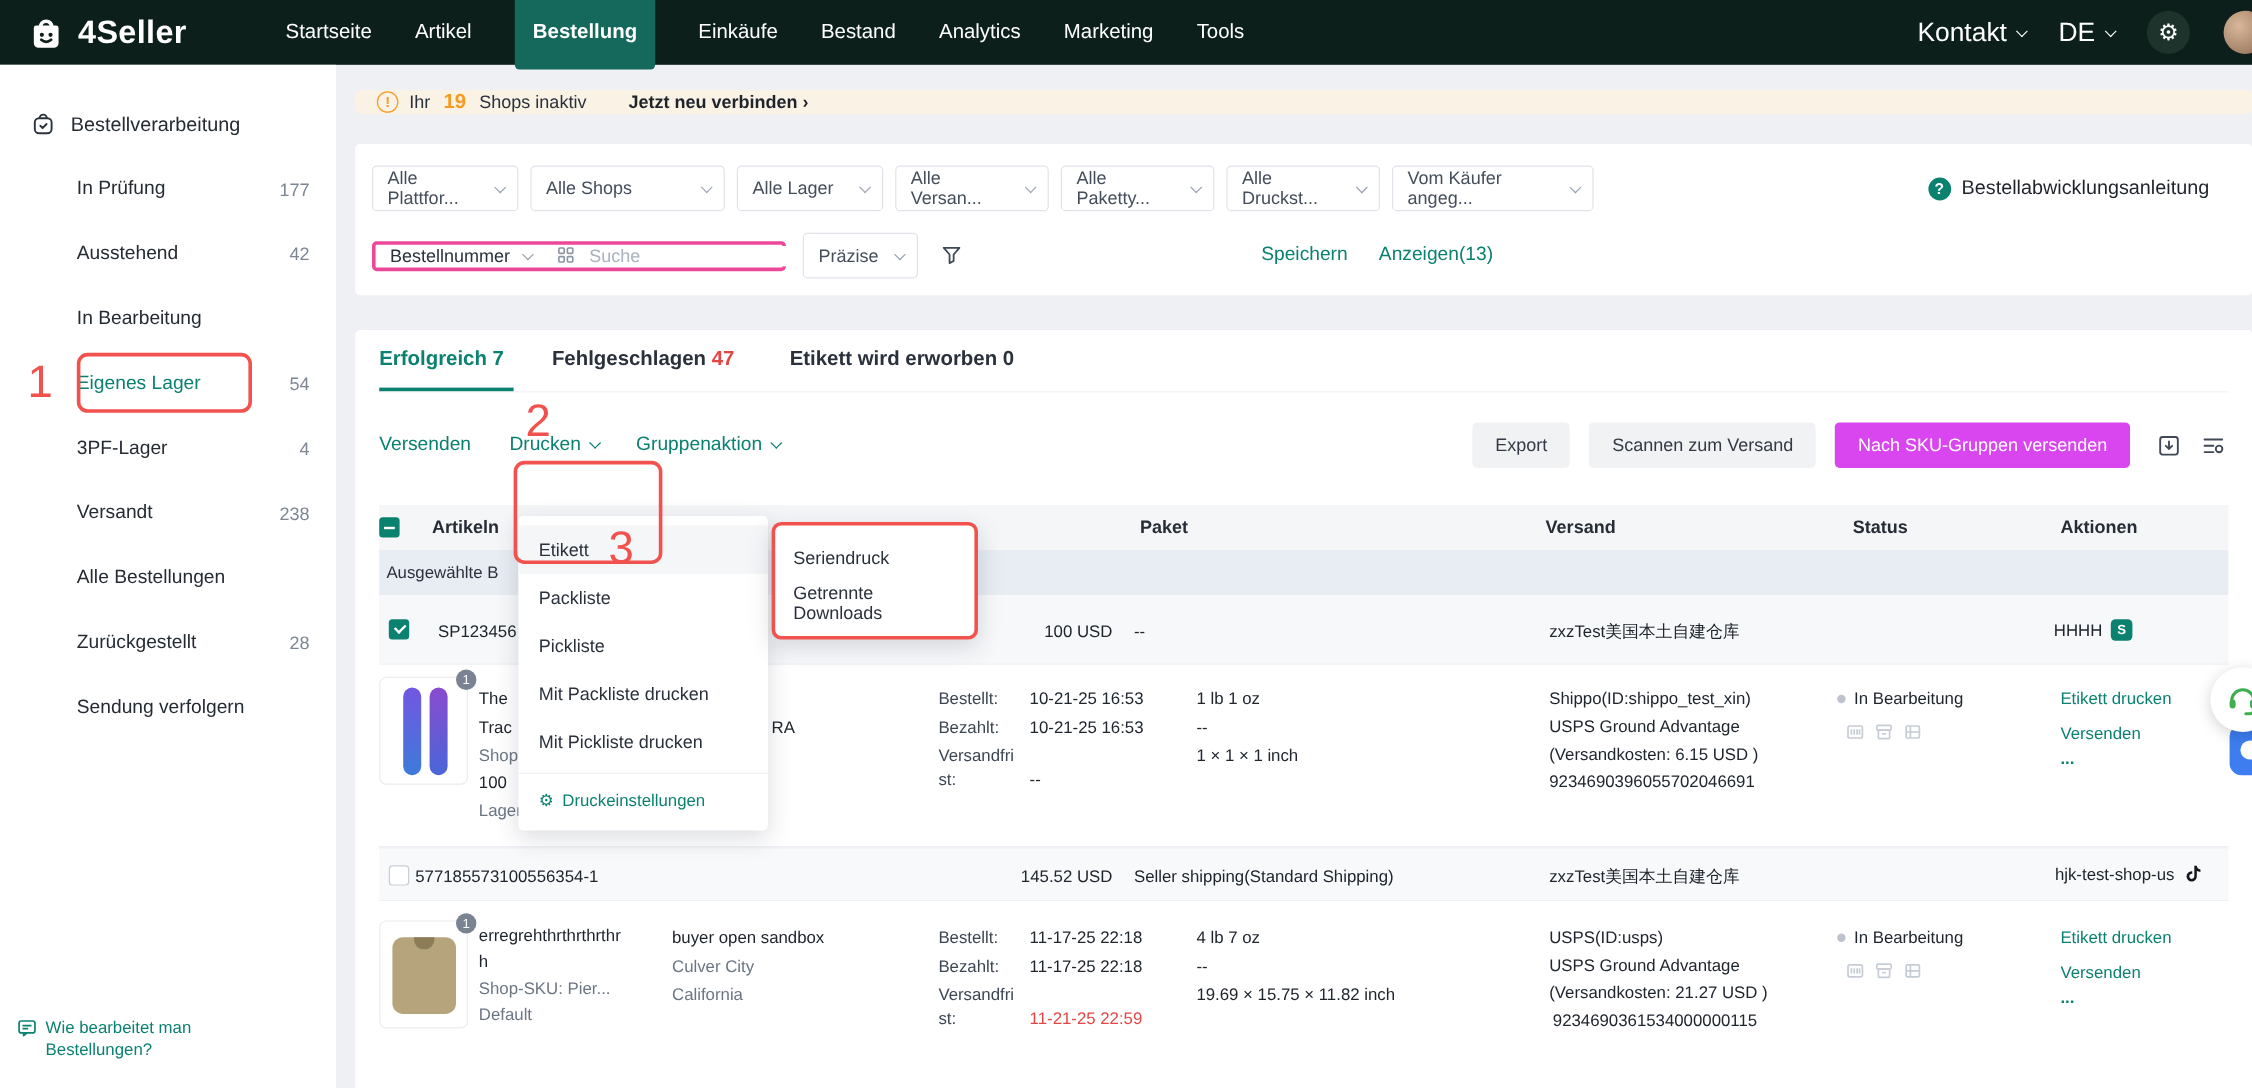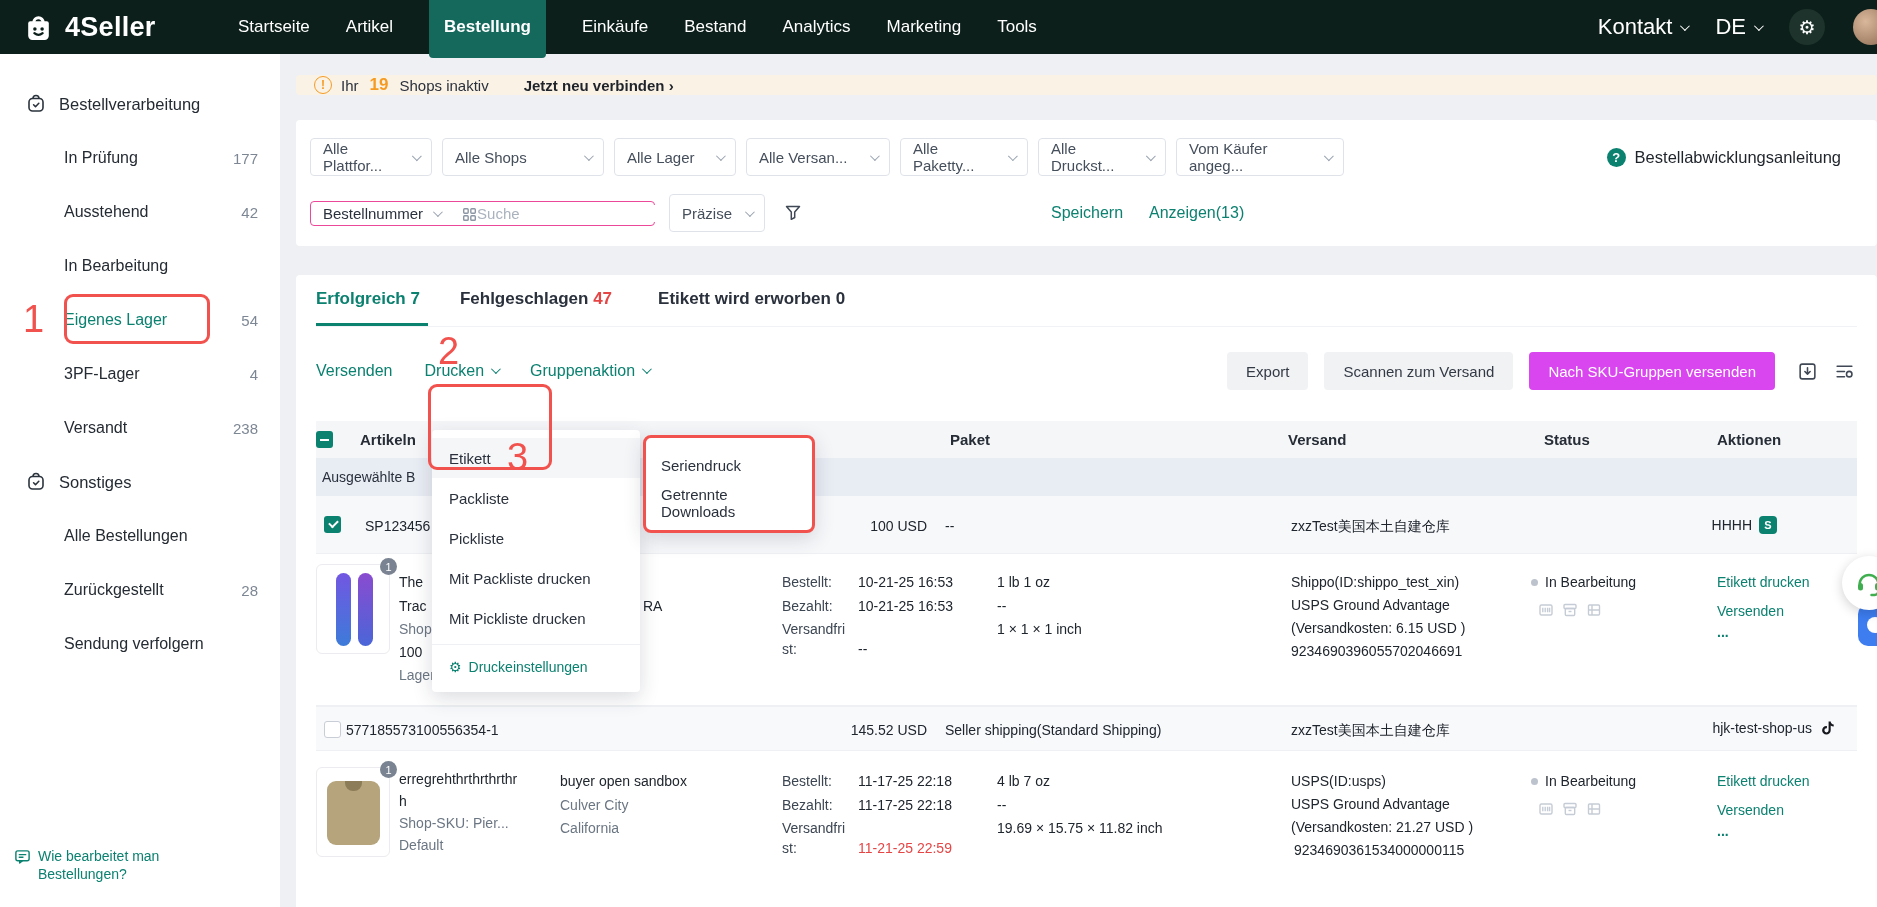--- a/index.html
+++ b/index.html
@@ -39,25 +39,25 @@
   .alert .action{font-weight:bold;color:#1f242b;margin-left:26px;cursor:pointer}
 
   
   .filter-card{margin-top:25px;background:#fff;border-radius:4px;padding:18px 14px 14px}
   .chips{display:flex;gap:10px;align-items:center}
   .chip{height:38px;border:1px solid #dfe3e9;border-radius:4px;display:flex;align-items:center;justify-content:space-between;padding:0 12px;font-size:15px;color:#454e5b;background:#fff;cursor:pointer;gap:8px}
   .chip .chev{color:#9aa3b0}
   .guide{margin-left:auto;display:flex;gap:9px;align-items:center;font-size:16.5px;color:#1f242b;padding-right:22px;cursor:pointer}
   .qmark{width:19px;height:19px;border-radius:50%;background:#0b8170;color:#fff;font-size:13px;display:flex;align-items:center;justify-content:center;font-weight:bold}
   .search-row{display:flex;align-items:center;margin-top:18px}
-  .search-box{width:345px;height:25px;border:1px solid #ec4899;border-radius:4px;display:flex;align-items:center}
+  .search-box{width:345px;height:25px;border:3px solid #ec4899;border-radius:4px;display:flex;align-items:center}
   .search-cat{display:flex;align-items:center;gap:10px;padding:0 12px;font-size:15px;color:#2a313c;cursor:pointer}
   .search-cat .chev{color:#9aa3b0}
   .search-div{width:1px;height:24px;background:#e7eaee}
-  .search-input-wrap{display:flex;align-items:flex-end;gap:0;padding:0 10px;flex:1}
+  .search-input-wrap{display:flex;align-items:flex-start;gap:12px;padding:0 10px;flex:1}
   .search-input{border:none;outline:none;font-size:15px;flex:1;color:#2a313c;font-family:"Liberation Sans",sans-serif;min-width:0}
   .search-input::placeholder{color:#aab2bd}
   .chip.precise{width:96px;margin-left:14px}
   .funnel{margin-left:18px;cursor:pointer;display:flex}
   .gap-250{width:248px}
   .tlink{color:#0b8170;font-size:16px;cursor:pointer;white-space:nowrap}
   .tlink.save{margin-right:26px}
 
   
   .tab-card{margin-top:29px;background:#fff;border-radius:4px 4px 0 0;flex:1;padding:0 20px;position:relative}
@@ -206,30 +206,20 @@
         <span class="count">54</span>
       </div>
       <div class="side-item child">
         <span class="lbl">3PF-Lager</span>
         <span class="count">4</span>
       </div>
       <div class="side-item child">
         <span class="lbl">Versandt</span>
         <span class="count">238</span>
       </div>
-      <div class="side-item group">
-        <span style="display:flex">
-          <svg width="20" height="20" viewBox="0 0 20 20" fill="none" stroke="#2b333d" stroke-width="1.6">
-              <rect x="3" y="4.5" width="14" height="12.5" rx="3.5"></rect>
-              <path d="M7 4.5a3 3 0 0 1 6 0"></path>
-              <path d="M7.6 10.8l1.9 1.9 3.3-3.4" stroke-linecap="round" stroke-linejoin="round"></path>
-            </svg>
-        </span>
-        <span class="lbl">Sonstiges</span>
-      </div>
       <div class="side-item child">
         <span class="lbl">Alle Bestellungen</span>
       </div>
       <div class="side-item child">
         <span class="lbl">Zurückgestellt</span>
         <span class="count">28</span>
       </div>
       <div class="side-item child">
         <span class="lbl">Sendung verfolgern</span>
       </div>
@@ -264,21 +254,21 @@
               <i class="chev"></i>
             </div>
           <div class="chip" style="width:162px">
               <span>Alle Shops</span>
               <i class="chev"></i>
             </div>
           <div class="chip" style="width:122px">
               <span>Alle Lager</span>
               <i class="chev"></i>
             </div>
-          <div class="chip" style="width:144px">
+          <div class="chip" style="width:128px">
               <span>Alle Versan...</span>
               <i class="chev"></i>
             </div>
           <div class="chip" style="width:128px">
               <span>Alle Paketty...</span>
               <i class="chev"></i>
             </div>
           <div class="chip" style="width:128px">
               <span>Alle Druckst...</span>
               <i class="chev"></i>

